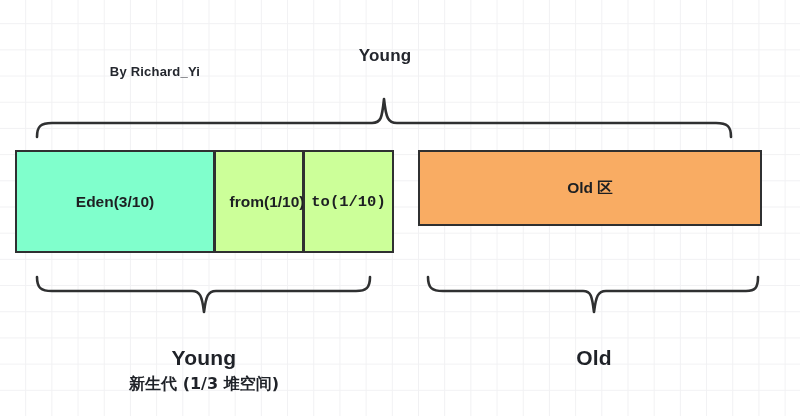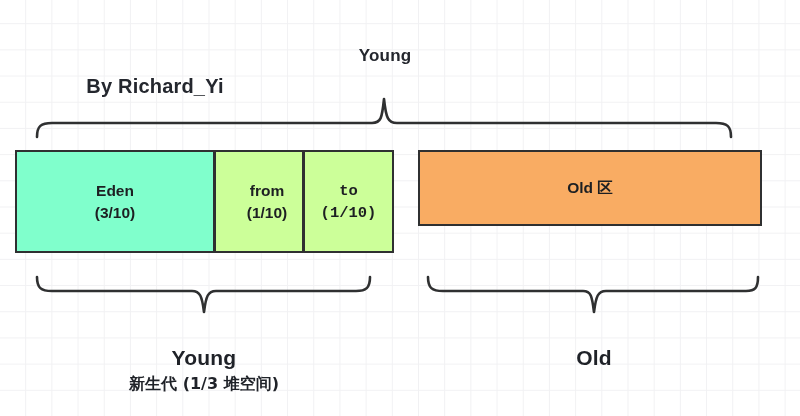--- a/index.html
+++ b/index.html
@@ -42,30 +42,30 @@
     line-height: 1.28;
   }
   #heap-label {
     left: 385px;
     top: 45px;
     font-size: 17px;
     letter-spacing: 0.2px;
   }
   #credit-label {
     left: 155px;
-    top: 74px;
-    font-size: 20px;
+    top: 64px;
+    font-size: 13px;
     letter-spacing: 0.2px;
   }
   .region-box {
     position: absolute;
     box-sizing: border-box;
     border: 2.5px solid #2f3031;
     display: flex;
-    flex-direction: column;
+    flex-direction: row;
     align-items: center;
     justify-content: center;
     color: #1d1f22;
     font-weight: bold;
     font-size: 15.5px;
     line-height: 1.42;
     text-align: center;
   }
   #eden-box  { left: 15px;  top: 150px; width: 200px; height: 103px; }
   #from-box  { left: 214px; top: 150px; width: 90px;  height: 103px; padding-left: 16px; }

